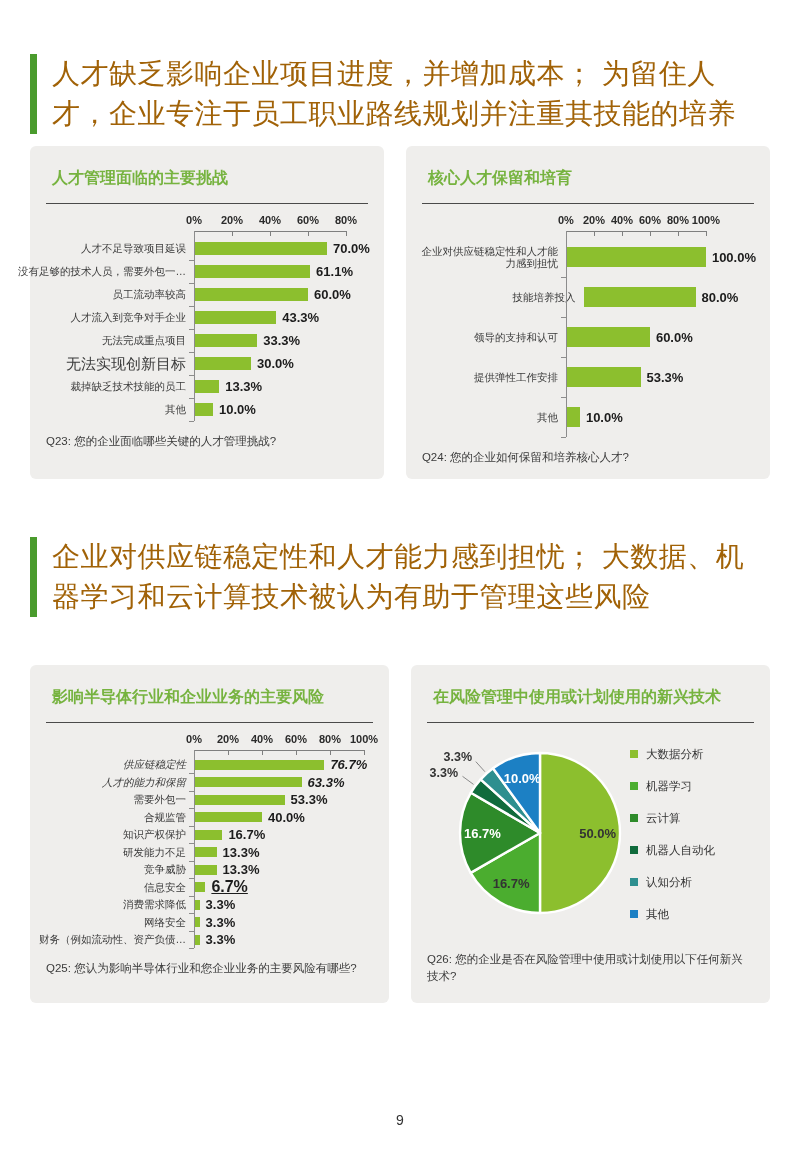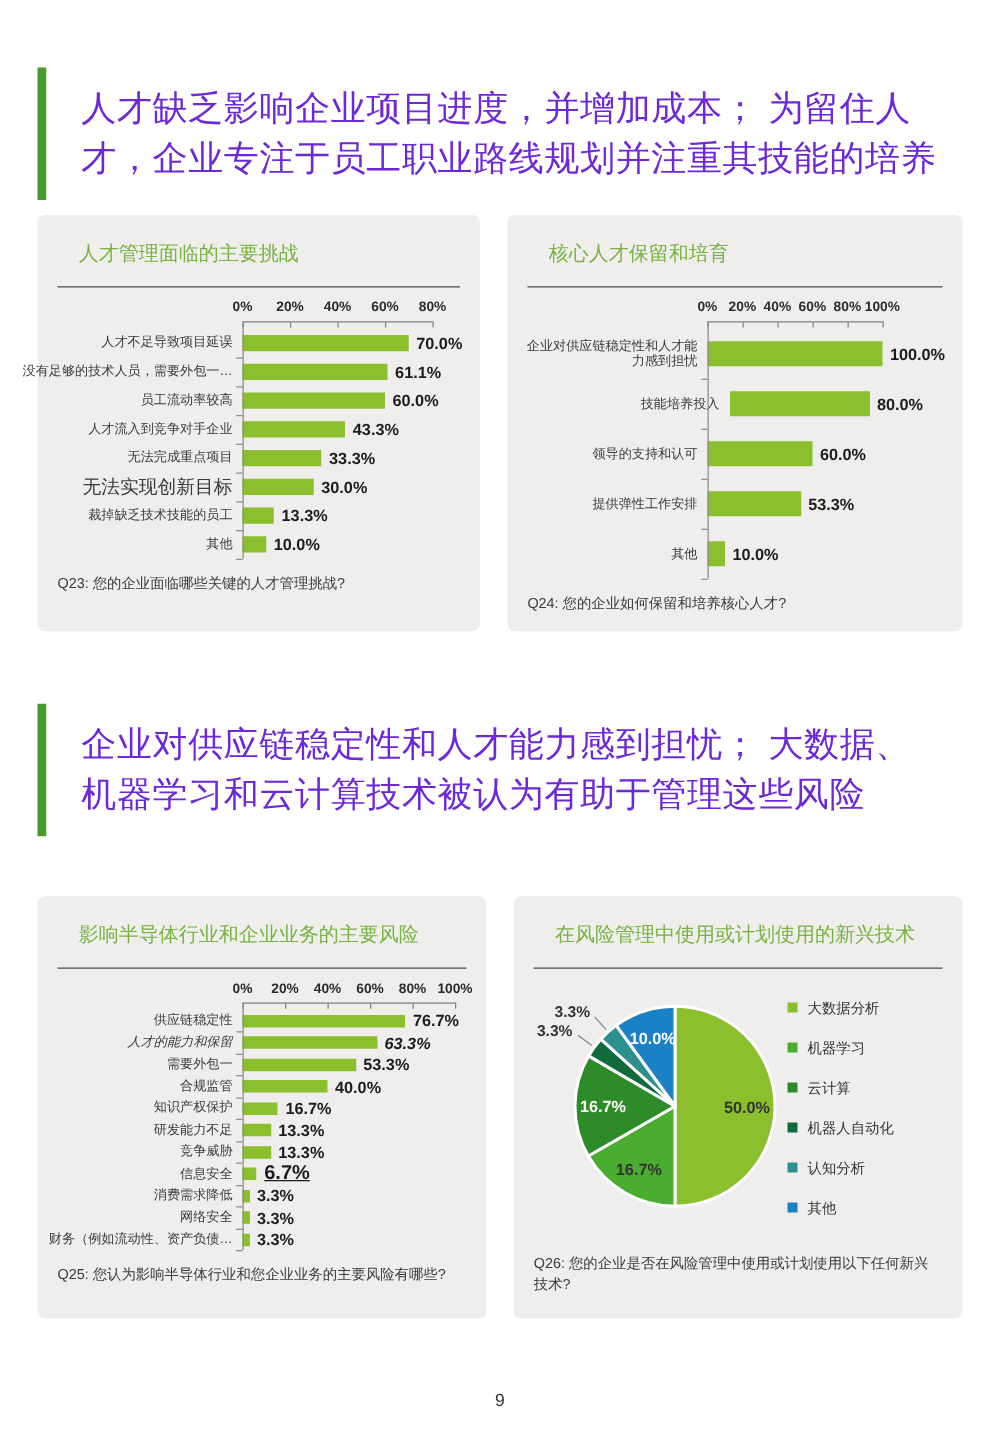--- a/index.html
+++ b/index.html
@@ -1,30 +1,30 @@
 <!DOCTYPE html>
 <html style="--title-green: #76B33F; --accent-bar: #4A9B2D; --bar-green: #8CBF2E;"><head>
 <meta charset="utf-8">
 <style>
   html,body{margin:0;padding:0;background:#ffffff;}
   body{width:800px;height:1154px;font-family:"Liberation Sans","DejaVu Sans",sans-serif;color:#2b2b2b;}
   .page{position:relative;width:800px;height:1154px;overflow:hidden;background:#fff;}
 
   .heading-block{display:flex;margin:0 30px;}
   .accent{width:7px;background:var(--accent-bar,#4A9B2D);margin-right:15px;flex:none;}
-  .heading-block h1{font-size:28px;font-weight:500;line-height:1.43;margin:13px;color:#6d28d9;letter-spacing:0.5px;}
+  .heading-block h1{font-size:28px;font-weight:500;line-height:1.43;margin:0;color:#a16207;letter-spacing:0.5px;}
   .hb1{margin-top:54px;}
   .hb2{margin-top:58px;}
 
   .panel-row{display:flex;gap:22px;margin:12px 30px 0;}
   .row2{margin-top:48px;}
   .panel{flex:1;background:#EFEEEC;border-radius:6px;padding:14px 14px 12px;box-sizing:border-box;}
   .row1 .panel{min-height:330px;}
   .row2 .panel{min-height:338px;}
-  .chart-title{color:var(--title-green,#76B33F);font-size:16px;font-weight:normal;margin:8px 19px 0;line-height:1.2;}
+  .chart-title{color:var(--title-green,#76B33F);font-size:16px;font-weight:bold;margin:8px 8px 0;line-height:1.2;}
   .divider{border-top:1px solid #4a4a4a;margin:16px 2px 10px;}
   .footnote{font-size:11.5px;color:#3a3a3a;margin:12px 2px 0;line-height:1.5;}
 
   
   .barchart{margin-top:4px;}
   .ax{position:relative;height:15px;}
   .ax span{position:absolute;transform:translateX(-50%);font-size:11px;font-weight:700;color:#2b2b2b;white-space:nowrap;}
   .axline{position:relative;height:5px;border-top:1px solid #7f7f7f;margin-top:2px;}
   .tick{position:absolute;top:0;width:1px;height:4px;background:#7f7f7f;}
   .rows{position:relative;}
@@ -231,21 +231,21 @@
           <div class="axline" style="margin-left: 150px; width: 171px;">
             <div class="tick" style="left: 0px;"></div>
             <div class="tick" style="left: 34px;"></div>
             <div class="tick" style="left: 68px;"></div>
             <div class="tick" style="left: 102px;"></div>
             <div class="tick" style="left: 136px;"></div>
             <div class="tick" style="left: 170px;"></div>
           </div>
           <div class="rows">
             <div class="baseline" style="left: 150px;"></div>
-            <div class="brow" style="height: 17.5px;">
+            <div class="brow" style="height: 17.5px; font-style: italic;">
               <div class="blbl" style="width: 142px; font-size: 10.5px;">
                 <span style="white-space: nowrap;">供应链稳定性</span>
               </div>
               <div class="bar" style="width: 130.39px; height: 10px; background: rgb(140, 191, 46);"></div>
               <div class="bval" style="font-size: 13px;">76.7%</div>
             </div>
             <div class="cattick" style="left: 145px; top: 17.5px;"></div>
             <div class="brow" style="height: 17.5px; font-style: italic;">
               <div class="blbl" style="width: 142px; font-size: 10.5px;">
                 <span style="white-space: nowrap;">人才的能力和保留</span>

